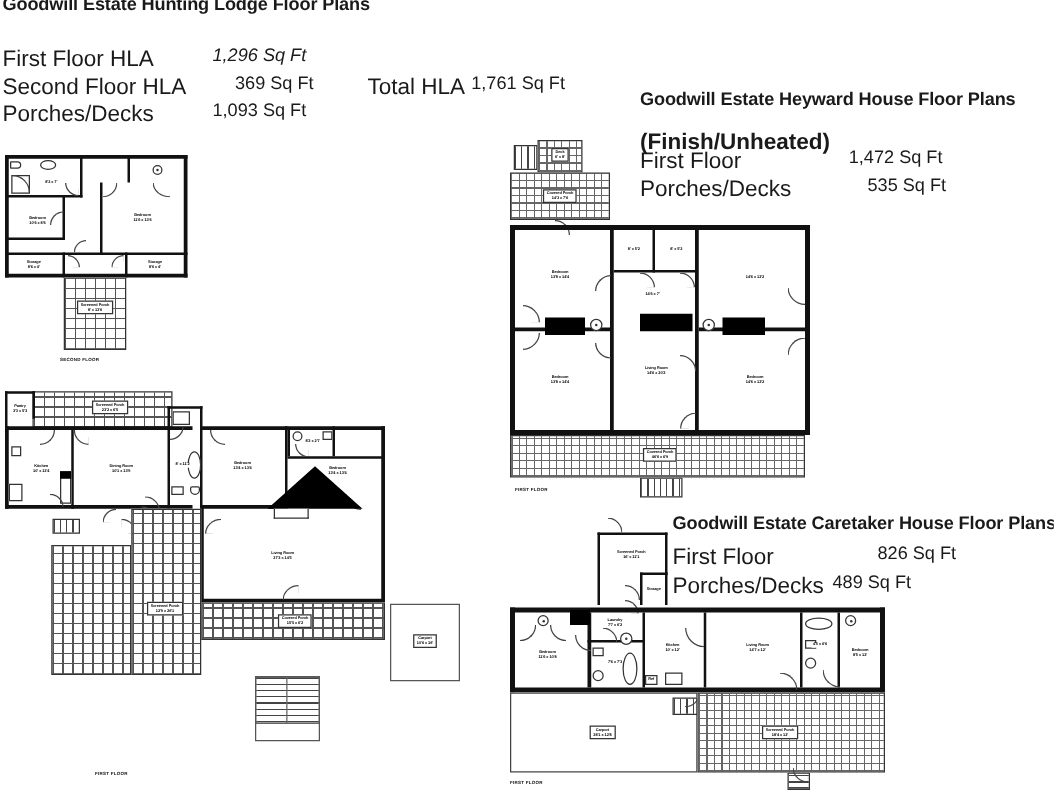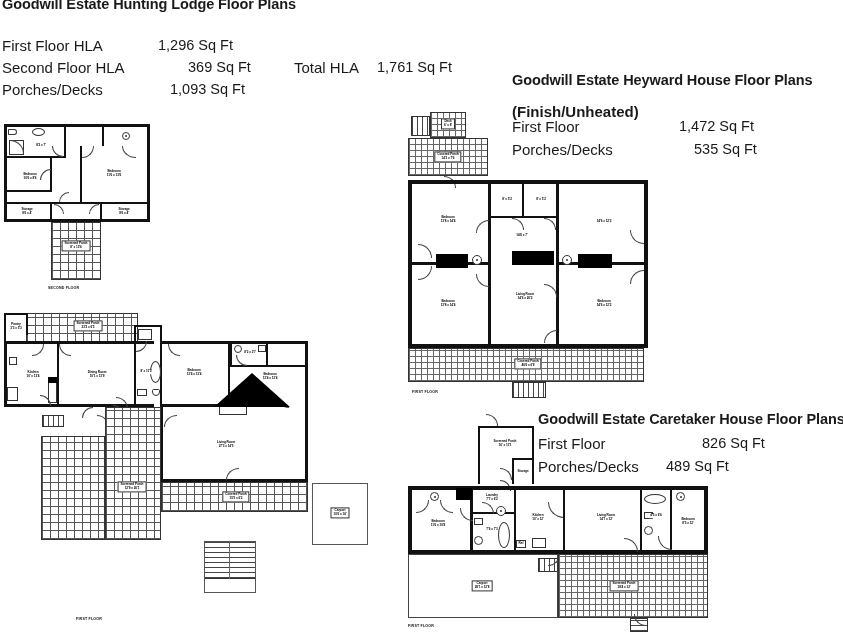--- a/index.html
+++ b/index.html
@@ -10,21 +10,21 @@
     color:#1a1a1a;
     -webkit-font-smoothing:antialiased;
   }
   .abs{position:absolute;}
 
   
   .sheet-title{
     font-size:14.5px;font-weight:bold;letter-spacing:-0.1px;
     white-space:nowrap;line-height:15px;
   }
-  .spec-label{position:absolute;white-space:nowrap;font-size:15px;}
+  .spec-label{position:absolute;white-space:nowrap;font-size:18px;}
   .spec-val{position:absolute;white-space:nowrap;font-size:14.5px;}
   .bold{font-weight:normal;}
 
   
   .plan{position:absolute;}
   .room{position:absolute;background:#fff;border:1px solid #2b2b2b;box-sizing:border-box;}
   .thickwall{position:absolute;background:#111;}
   .solidblock{position:absolute;background:#000;}
 
   
@@ -87,21 +87,21 @@
   .hearth{position:absolute;width:0;height:0;border-left:38px solid transparent;
     border-right:38px solid transparent;border-bottom:34px solid #000;}
   .hearth-base{position:absolute;border:1px solid #333;border-top:none;background:#fff;box-sizing:border-box;}
 </style>
 </head>
 <body>
 
 <div class="sheet-title abs" style="left:2px;top:-3px;">Goodwill Estate Hunting Lodge Floor Plans</div>
 
 <div class="spec-label" style="left:2px;top:37px;">First Floor   HLA</div>
-<div class="spec-val" style="left:158px;top:37px;">1,296 Sq Ft</div>
+<div class="spec-val" style="left:170px;top:37px;font-style:italic;">1,296 Sq Ft</div>
 
 <div class="spec-label" style="left:2px;top:59px;">Second Floor HLA</div>
 <div class="spec-val" style="left:188px;top:59px;">369 Sq Ft</div>
 
 <div class="spec-label bold" style="left:294px;top:59px;">Total HLA</div>
 <div class="spec-val bold" style="left:377px;top:59px;">1,761 Sq Ft</div>
 
 <div class="spec-label" style="left:2px;top:81px;">Porches/Decks</div>
 <div class="spec-val" style="left:170px;top:81px;">1,093 Sq Ft</div>
 

